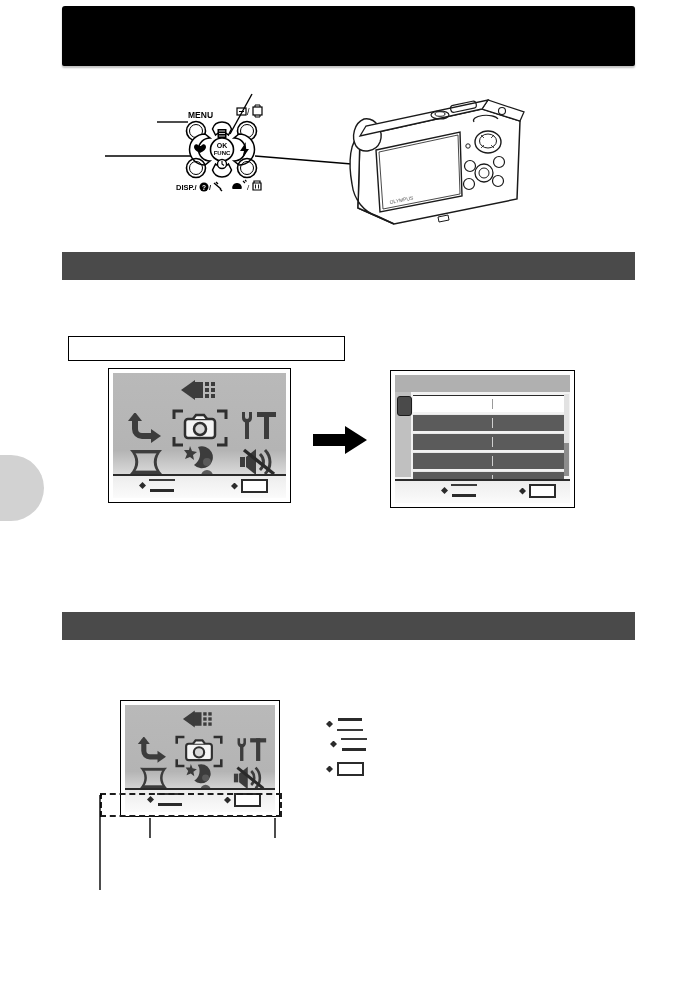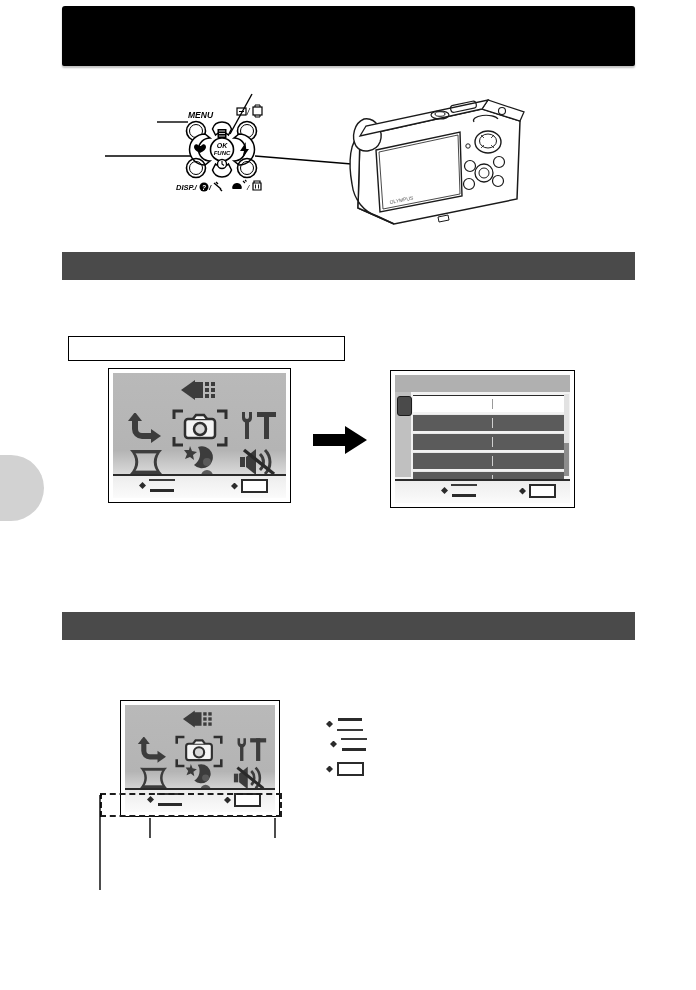--- a/index.html
+++ b/index.html
@@ -39,21 +39,21 @@
   #sec2{top:612px;}
 
   
   .caption-box{
     position:absolute;left:68px;top:336px;width:275px;height:23px;
     border:1.6px solid #000;background:#fff;
   }
   .caption-box span{font-size:11px;padding:4px 0 0 7px;display:block;}
 
   
-  .btn-diagram{position:absolute;left:100px;top:88px;width:300px;height:145px;font-style:italic;}
+  .btn-diagram{position:absolute;left:100px;top:88px;width:300px;height:145px;}
   .btn-diagram svg{display:block;}
 
   
   .cam-body{position:absolute;left:342px;top:84px;width:195px;height:152px;}
 
   
   .lcd{
     position:absolute;background:#ffffff;border:1.8px solid #000;
     box-sizing:border-box;
   }

